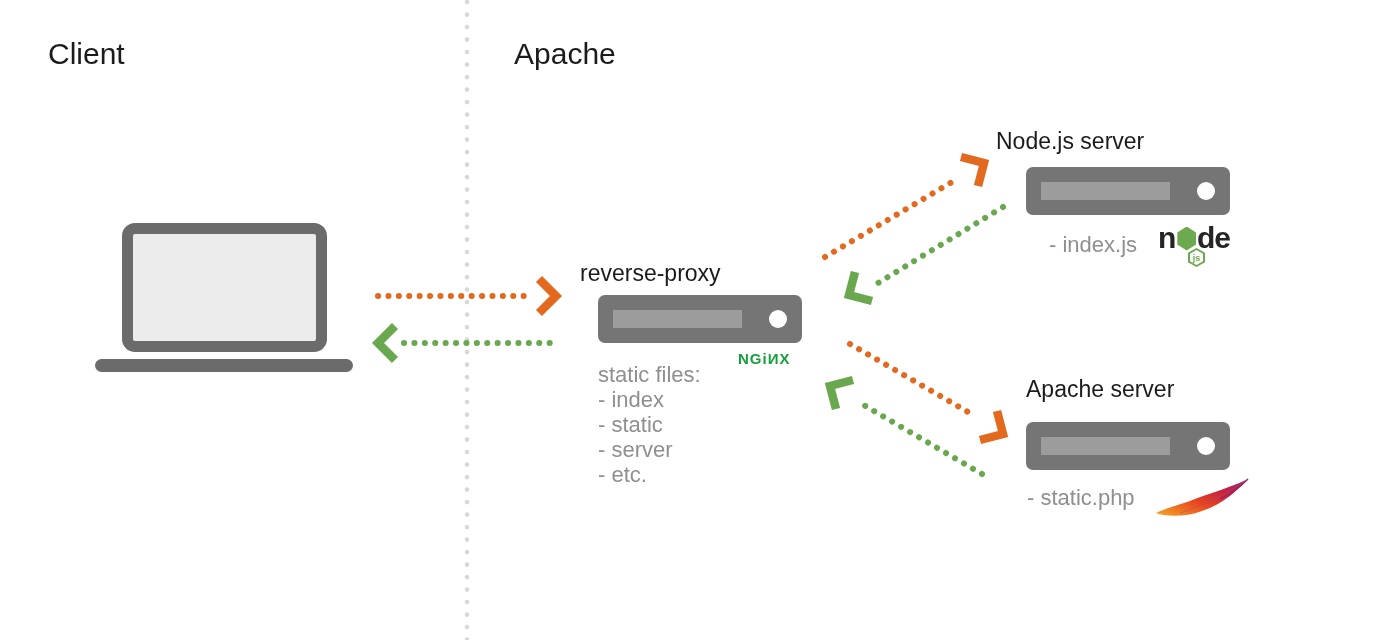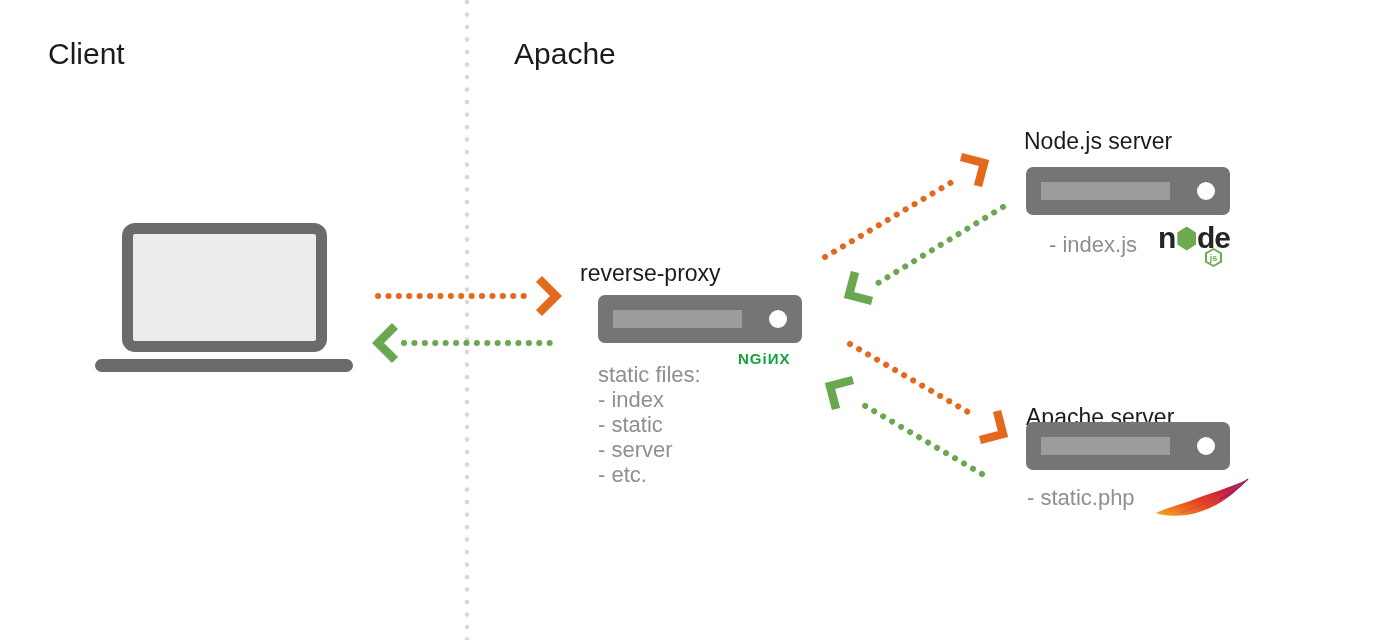--- a/index.html
+++ b/index.html
@@ -77,21 +77,21 @@
   .node-letter{font-size:30px;font-weight:800;line-height:27px;color:#252525;letter-spacing:-1px;}
   .node-hex{
     display:inline-block;width:21px;height:24px;margin:2px 1px 0 2px;
     background:var(--node-green);
     clip-path:polygon(50% 0,100% 25%,100% 75%,50% 100%,0 75%,0 25%);
   }
   .js-badge{
     position:absolute;left:30px;top:24px;width:17px;height:19px;
     background:var(--node-green);
     clip-path:polygon(50% 0,100% 25%,100% 75%,50% 100%,0 75%,0 25%);
-    display:flex;align-items:center;justify-content:center;margin-left:17px;
+    display:flex;align-items:center;justify-content:center;
   }
   .js-badge-inner{
     width:13px;height:15px;background:#ffffff;
     clip-path:polygon(50% 0,100% 25%,100% 75%,50% 100%,0 75%,0 25%);
     display:flex;align-items:center;justify-content:center;
     font-size:9px;font-weight:bold;color:var(--node-green);
   }
 
   
   .apache-logo{position:absolute;left:1150px;top:477px;width:100px;height:42px;}
@@ -145,38 +145,38 @@
 </div>
 <div class="nginx-logo">NGiИX</div>
 <div class="abs muted files" style="left:598px;top:362px">
   <div>static files:</div>
   <div>- index</div>
   <div>- static</div>
   <div>- server</div>
   <div>- etc.</div>
 </div>
 
-<div class="abs title" style="left:1024px;top:128px">Node.js server</div>
+<div class="abs title" style="left:996px;top:128px">Node.js server</div>
 <div class="server-box" style="left:1026px;top:167px">
   <div class="slot"></div>
   <div class="led"></div>
 </div>
 <div class="abs muted" style="left:1049px;top:232px">- index.js</div>
 <div class="node-logo">
   <div class="node-word">
     <span class="node-letter">n</span>
     <span class="node-hex"></span>
     <span class="node-letter">de</span>
   </div>
   <div class="js-badge">
     <div class="js-badge-inner">js</div>
   </div>
 </div>
 
-<div class="abs title" style="left:1026px;top:404px">Apache server</div>
+<div class="abs title" style="left:1026px;top:376px">Apache server</div>
 <div class="server-box" style="left:1026px;top:422px">
   <div class="slot"></div>
   <div class="led"></div>
 </div>
 <div class="abs muted" style="left:1027px;top:485px">- static.php</div>
 <svg class="apache-logo" viewBox="0 0 100 42">
   <defs>
     <linearGradient id="featherGrad" x1="0" y1="1" x2="1" y2="0">
       <stop offset="0" stop-color="#f5a623"></stop>
       <stop offset="0.4" stop-color="#e8491f"></stop>

